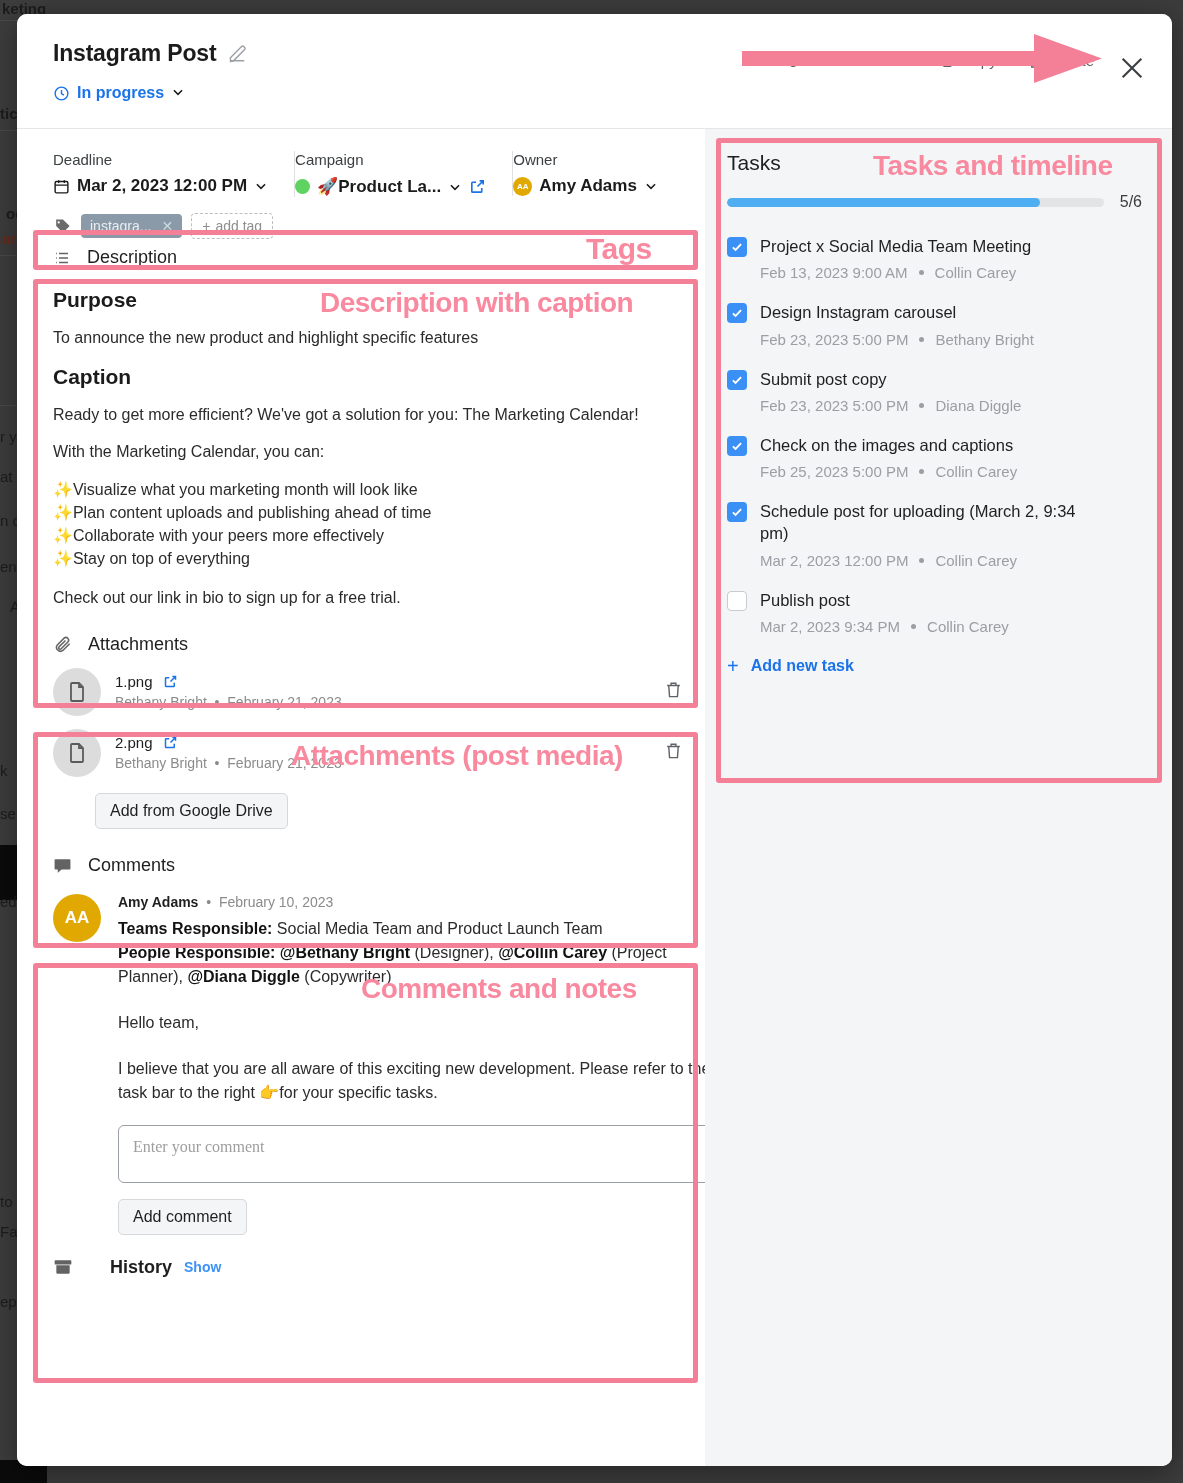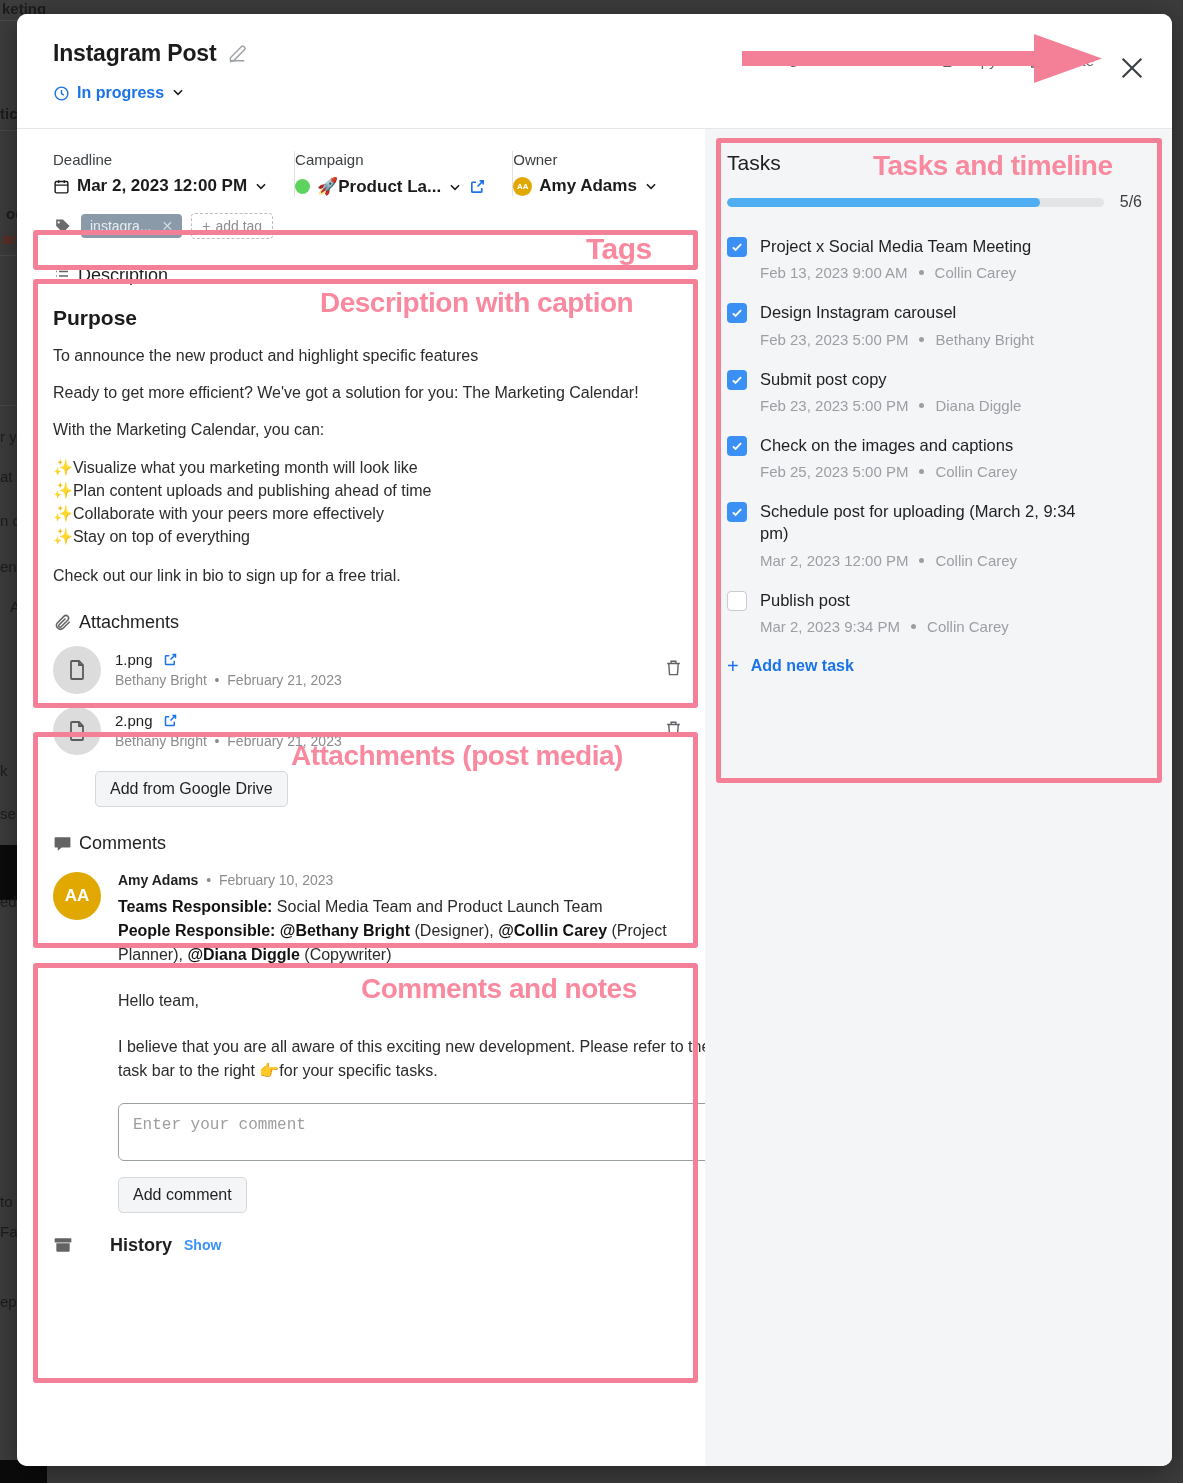--- a/index.html
+++ b/index.html
@@ -72,21 +72,21 @@
   .tags-row { display:flex; align-items:center; gap:9px; padding: 12px 0 0 36px; height:46px;}
   .tag-icon { color:#6b6b6b; display:flex; }
   .tag-chip { display:flex; align-items:center; gap:10px; background:#8a9aa9; color:#e9eef2;
     border-radius:4px; padding:4px 9px; font-size:14px; }
   .tag-x { color:#cfd9e0; font-size:14px; cursor:pointer; }
   .add-tag { display:flex; align-items:center; gap:5px; border:1px dashed #bdbdbd; border-radius:4px;
     padding:4px 10px; color:#8e8e8e; font-size:14px; cursor:pointer; background:#fff;}
 
   
   .section { padding: 0 0 0 36px; }
-  .sec-head { display:flex; align-items:center; gap:7px; margin-top: 22px; }
+  .sec-head { display:flex; align-items:center; gap:16px; margin-top: 4px; }
   .sec-title { font-size:18px; color:#1f1f1f; }
   .sec-icon { color:#636363; display:flex; }
 
   .desc-body { padding-top:4px; padding-right:30px; }
   .desc-h { font-size:21px; font-weight:700; color:#1b1b1b; margin: 16px 0 14px; }
   .desc-p { font-size:16px; color:#2b2b2b; line-height:1.45; margin-bottom:14px; }
   .desc-list { font-size:16px; color:#2b2b2b; line-height:1.45; margin-bottom:16px; }
 
   
   .att-item { display:flex; align-items:center; gap:14px; margin-top:13px; position:relative; padding-right:40px;}
@@ -101,21 +101,21 @@
   
   .cmt { display:flex; gap:17px; margin-top:18px; padding-right:24px;}
   .avatar-lg { width:48px;height:48px;border-radius:50%;background:#e0a800;color:#fff;
     font-size:17px;font-weight:700;display:flex;align-items:center;justify-content:center;flex-shrink:0;}
   .cmt-head { font-size:14px; margin-bottom:7px; }
   .cmt-author { font-weight:700; color:#1f1f1f; }
   .cmt-date { color:#8b8b8b; }
   .cmt-body { font-size:16px; color:#2b2b2b; line-height:1.5; }
   .cmt-body b { color:#121212; }
   .cmt-input { margin: 20px 0 0 0; width:598px; height:58px; border:1px solid #9aa0a6; border-radius:6px;
-    padding:12px 14px; font-size:16px; color:#3b82f6; font-family:Liberation Mono, monospace; resize:none;}
+    padding:12px 14px; font-size:16px; color:#3b82f6; font-family:Liberation Serif, serif; resize:none;}
   .cmt-input::placeholder { color:#9e9e9e; }
 
   
   .history-row { display:flex; align-items:center; gap:12px; padding: 22px 0 0 36px; }
   .hist-title { font-size:18px; font-weight:700; color:#1f1f1f;margin-left:25px; }
   .hist-show { color:#3d92f5; font-size:14px; font-weight:700; cursor:pointer; }
 
   
   .tasks-wrap { padding: 22px 30px 0 22px; }
   .tasks-title { font-size:21px; color:#1f1f1f; margin-bottom:18px; }
@@ -305,20 +305,21 @@
             <span class="sec-icon">
               <svg width="18" height="18" viewBox="0 0 24 24" fill="none" stroke="currentColor" stroke-width="2">
                 <path d="M4 6h1M8 6h12M4 12h1M8 12h12M4 18h1M8 18h12"></path>
               </svg>
             </span>
             <span class="sec-title">Description</span>
           </div>
           <div class="desc-body">
             <div class="desc-h">Purpose</div>
             <div class="desc-p">To announce the new product and highlight specific features</div>
+            <div class="desc-h">Caption</div>
             <div class="desc-p">Ready to get more efficient? We've got a solution for you: The Marketing Calendar!</div>
             <div class="desc-p">With the Marketing Calendar, you can:</div>
             <div class="desc-list">
               <div>✨Visualize what you marketing month will look like</div>
               <div>✨Plan content uploads and publishing ahead of time</div>
               <div>✨Collaborate with your peers more effectively</div>
               <div>✨Stay on top of everything</div>
             </div>
             <div class="desc-p">Check out our link in bio to sign up for a free trial.</div>
           </div>

